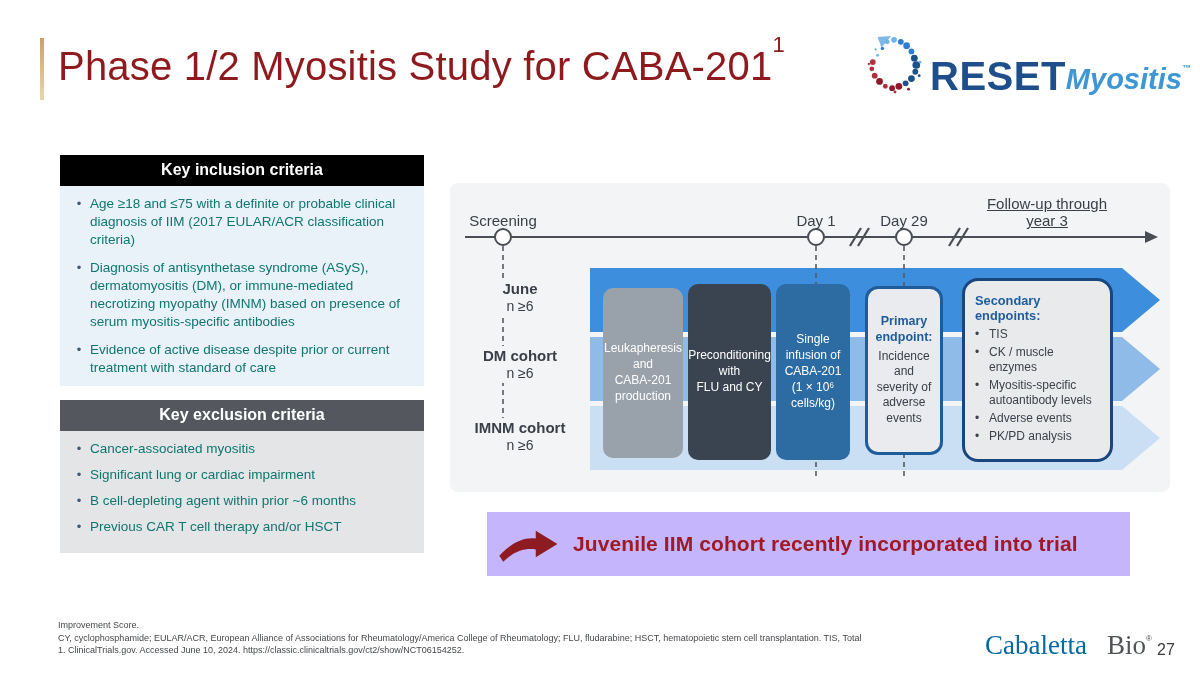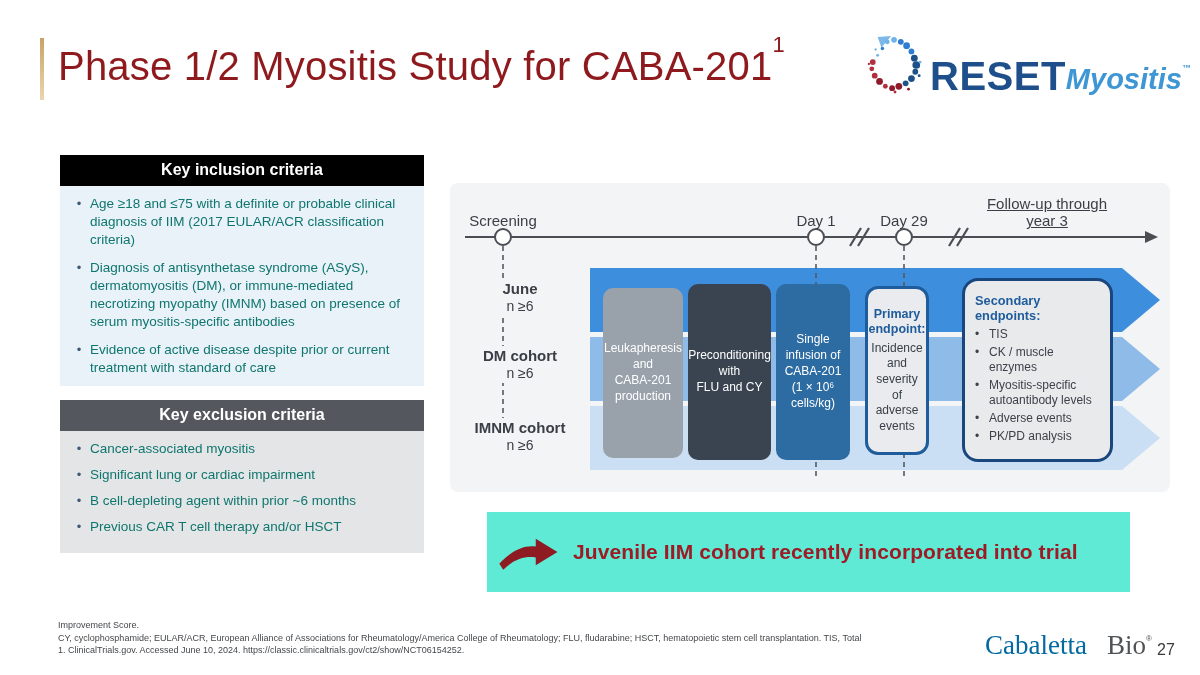--- a/index.html
+++ b/index.html
@@ -53,22 +53,22 @@
   .box-primary .p-title { font-size:12.5px; font-weight:700; color:#1e5c9c; line-height:1.25; white-space:pre-line; margin-bottom:3px; }
   .box-primary .p-body { font-size:12px; color:#3a4048; line-height:1.3; }
   .box-secondary { background:#e8eaec; border:3px solid #19477d; border-radius:16px;
     justify-content:center; align-items:flex-start; text-align:left; padding:8px 6px 8px 10px; }
   .box-secondary .s-title { font-size:12.8px; font-weight:700; color:#1e5c9c; margin-bottom:4px; }
   .s-item { display:flex; margin-bottom:3px; }
   .s-item .bullet-marker { width:14px; flex:0 0 14px; color:#3d424a; font-size:12px; line-height:15px; text-align:left; }
   .s-item .s-text { font-size:12px; color:#3d424a; line-height:15px; }
 
   
-  .banner { position:absolute; left:487px; top:512px; width:643px; height:80px;
-    background:#5eead4; display:flex; align-items:center; }
+  .banner { position:absolute; left:487px; top:512px; width:643px; height:64px;
+    background:#c4b5fd; display:flex; align-items:center; }
   .banner-arrow { margin-left:10px; flex:0 0 62px; }
   .banner-text { font-size:21px; font-weight:700; color:#9e1b26; margin-left:14px; letter-spacing:0.1px; }
 
   
   .footer { position:absolute; left:58px; top:619px; width:920px; font-size:9px;
     color:#44474b; line-height:12.5px; }
   .cabaletta { position:absolute; left:985px; top:630px; font-size:27px; white-space:nowrap; }
   .cab-word { color:#0369a1;font-family:Liberation Serif, serif; }
   .bio-word { color:#505356; margin-left:20px;font-family:Liberation Serif, serif; }
   .reg { font-size:8px; color:#505356; position:relative; top:-13px; }
@@ -209,21 +209,21 @@
 with
 FLU and CY</div>
     </div>
     <div class="flowbox box-infusion" style="left:326px; top:101px; width:74px; height:176px;">
       <div class="box-text">Single
 infusion of
 CABA-201
 (1 × 10⁶
 cells/kg)</div>
     </div>
-    <div class="flowbox box-primary" style="left:415px; top:103px; width:64px; height:169px;">
+    <div class="flowbox box-primary" style="left:415px; top:103px; width:78px; height:169px;">
       <div class="p-title">Primary
 endpoint:</div>
       <div class="p-body">Incidence and severity of adverse events</div>
     </div>
     <div class="flowbox box-secondary" style="left:512px; top:95px; width:151px; height:184px;">
       <div class="s-title">Secondary endpoints:</div>
       <div class="s-item">
         <span class="bullet-marker">•</span>
         <span class="s-text">TIS</span>
       </div>

